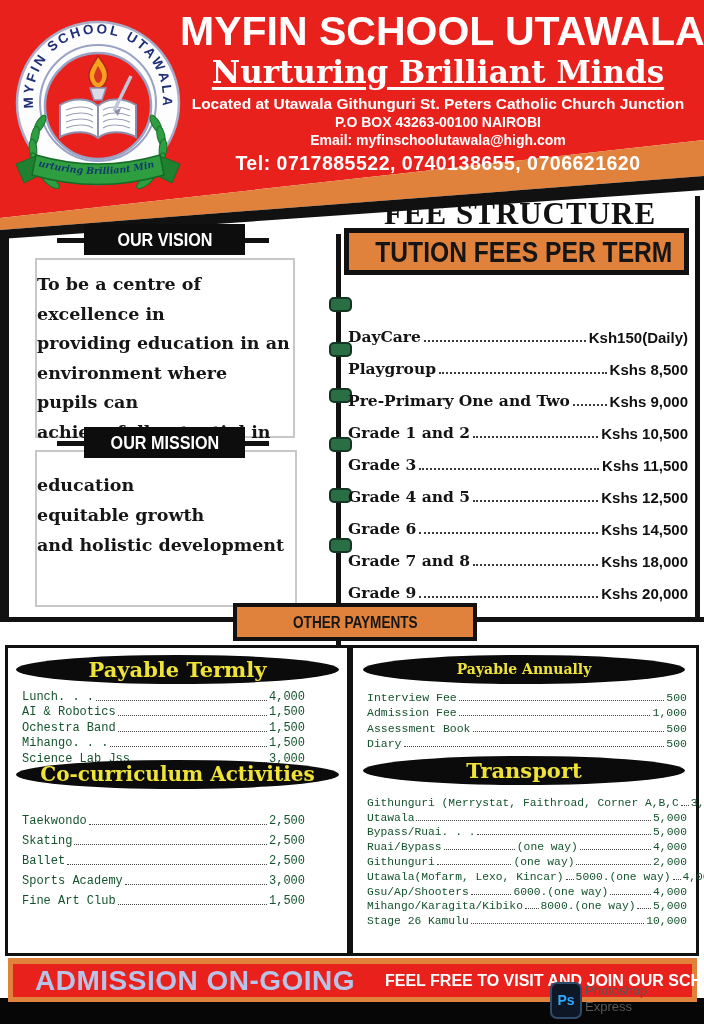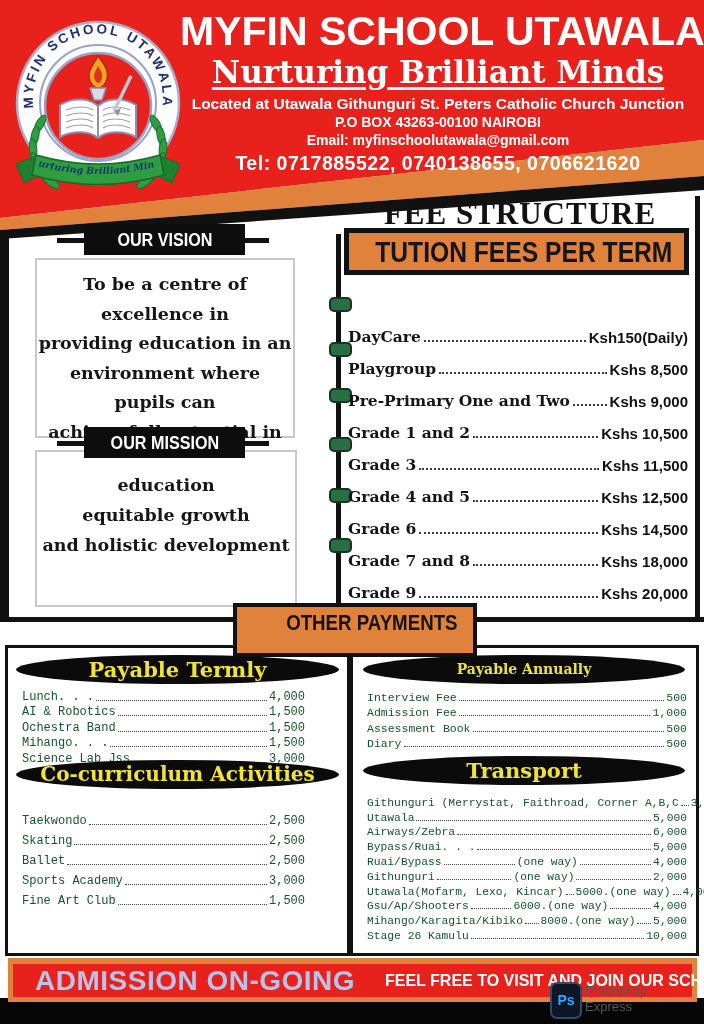--- a/index.html
+++ b/index.html
@@ -37,37 +37,37 @@
   .spine{left:336px;top:234px;width:5px;height:414px;background:#111;}
   .mid-hline{left:0;top:617px;width:704px;height:5px;background:#111;}
   .ring{width:19px;height:11px;background:#2a6e44;border:2px solid #123524;border-radius:5px;left:329px;}
 
   
   .label-line{height:5px;background:#111;}
   .black-label{background:#0d0d0d;color:#fff;text-align:center;z-index:3;
                font-weight:800;font-size:19px;line-height:31px;}
   .cond{display:inline-block;transform:scaleX(.85);transform-origin:50% 50%;white-space:nowrap;}
   .panel{background:#fff;border:2px solid #c8c8c8;}
-  .panel .lines{font-family:"DejaVu Serif",serif;font-weight:700;color:#161616;text-align:center;}
+  .panel .lines{font-family:"DejaVu Serif",serif;font-weight:700;color:#161616;}
   .vision-panel .lines{font-size:17.5px;line-height:29.5px;padding-top:10px;}
   .mission-panel .lines{font-size:17.5px;line-height:30px;padding-top:18px;}
 
   
   .tuition-box{left:344px;top:228px;width:345px;height:47px;background:var(--orange);
      border:5px solid #111;box-sizing:border-box;text-align:right;z-index:3;
      font-weight:800;font-size:29px;line-height:38px;color:#151515;}
   .tuition-rows{left:348px;top:316px;width:340px;}
   .tuition-rows .row{display:flex;align-items:flex-end;height:32px;padding-bottom:2px;box-sizing:border-box;}
   .tuition-rows .lbl{font-family:"DejaVu Serif",serif;font-weight:600;font-size:15.5px;color:#141414;white-space:nowrap;}
   .tuition-rows .val{font-weight:700;font-size:15px;color:#101010;white-space:nowrap;}
   .lead{flex:1 1 auto;border-bottom:2px dotted #3c3c3c;margin:0 3px 4px 3px;min-width:8px;}
 
-  .other-payments{left:233px;top:603px;width:244px;height:54px;background:var(--orange);
-     border:4px solid #111;box-sizing:border-box;text-align:right;z-index:4;
-     font-weight:800;font-size:22px;line-height:31px;color:#151515;}
+  .other-payments{left:233px;top:603px;width:244px;height:38px;background:var(--orange);
+     border:4px solid #111;box-sizing:border-box;text-align:center;z-index:4;
+     font-weight:800;font-size:16px;line-height:31px;color:#151515;}
 
   
   .bottom{left:5px;top:645px;width:694px;height:311px;border:3px solid #111;box-sizing:border-box;}
   .divider{position:absolute;left:339px;top:0;width:6px;height:100%;background:#111;}
   .half{position:absolute;top:0;height:100%;}
   .half-left{left:0;width:339px;}
   .half-right{left:345px;width:344px;}
   .oval{position:absolute;background:#0b0b0b;border-radius:50%;text-align:center;
         font-family:"DejaVu Serif",serif;font-weight:700;color:var(--yellow);}
   .small-rows{position:absolute;}
@@ -158,21 +158,21 @@
         <textPath href="#ribbonPath" startOffset="50%" text-anchor="middle">Nurturing Brilliant Minds</textPath>
       </text>
     </svg>
   </div>
 
   <div class="abs header-text">
     <div class="school-name">MYFIN SCHOOL UTAWALA</div>
     <div class="tagline">Nurturing Brilliant Minds</div>
     <div class="loc">Located at Utawala Githunguri St. Peters Catholic Church Junction</div>
     <div class="pob">P.O BOX 43263-00100 NAIROBI</div>
-    <div class="eml">Email: myfinschoolutawala@gmail.com</div>
+    <div class="eml">Email: myfinschoolutawala@high.com</div>
     <div class="tel">Tel: 0717885522, 0740138655, 0706621620</div>
   </div>
 
   <div class="abs fee-structure-title">FEE STRUCTURE</div>
 
   <div class="abs left-bar"></div>
   <div class="abs right-bar"></div>
   <div class="abs spine"></div>
   <div class="abs ring" style="top:297px;"></div>
   <div class="abs ring" style="top:342px;"></div>
@@ -367,25 +367,20 @@
             <span class="lbl">Githunguri (Merrystat, Faithroad, Corner A,B,C</span>
             <span class="lead"></span>
             <span class="val">3,500</span>
           </div>
           <div class="row">
             <span class="lbl">Utawala</span>
             <span class="lead"></span>
             <span class="val">5,000</span>
           </div>
           <div class="row">
-            <span class="lbl">Airways/Zebra</span>
-            <span class="lead"></span>
-            <span class="val">6,000</span>
-          </div>
-          <div class="row">
             <span class="lbl">Bypass/Ruai. . .</span>
             <span class="lead"></span>
             <span class="val">5,000</span>
           </div>
           <div class="row">
             <span class="lbl">Ruai/Bypass</span>
             <span class="lead"></span>
             <span class="mid">(one way)</span>
             <span class="lead"></span>
             <span class="val">4,000</span>

